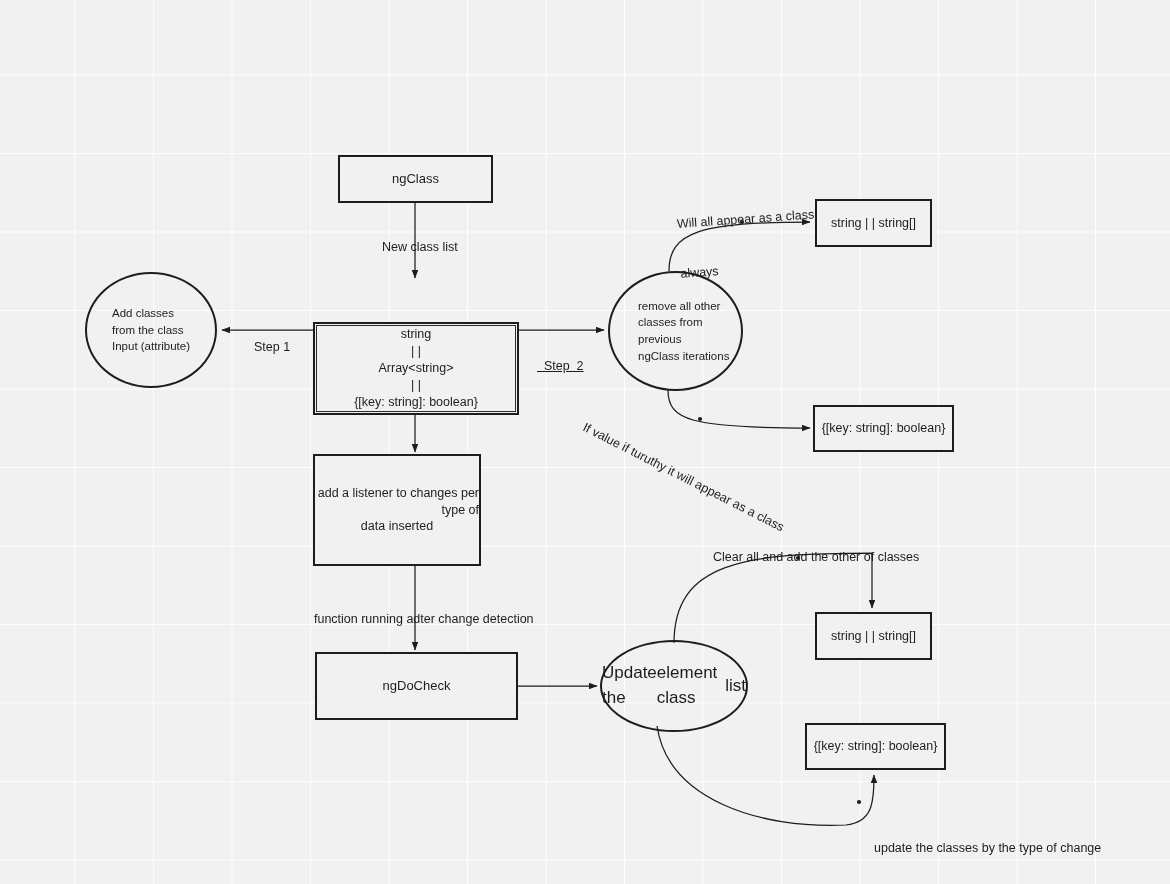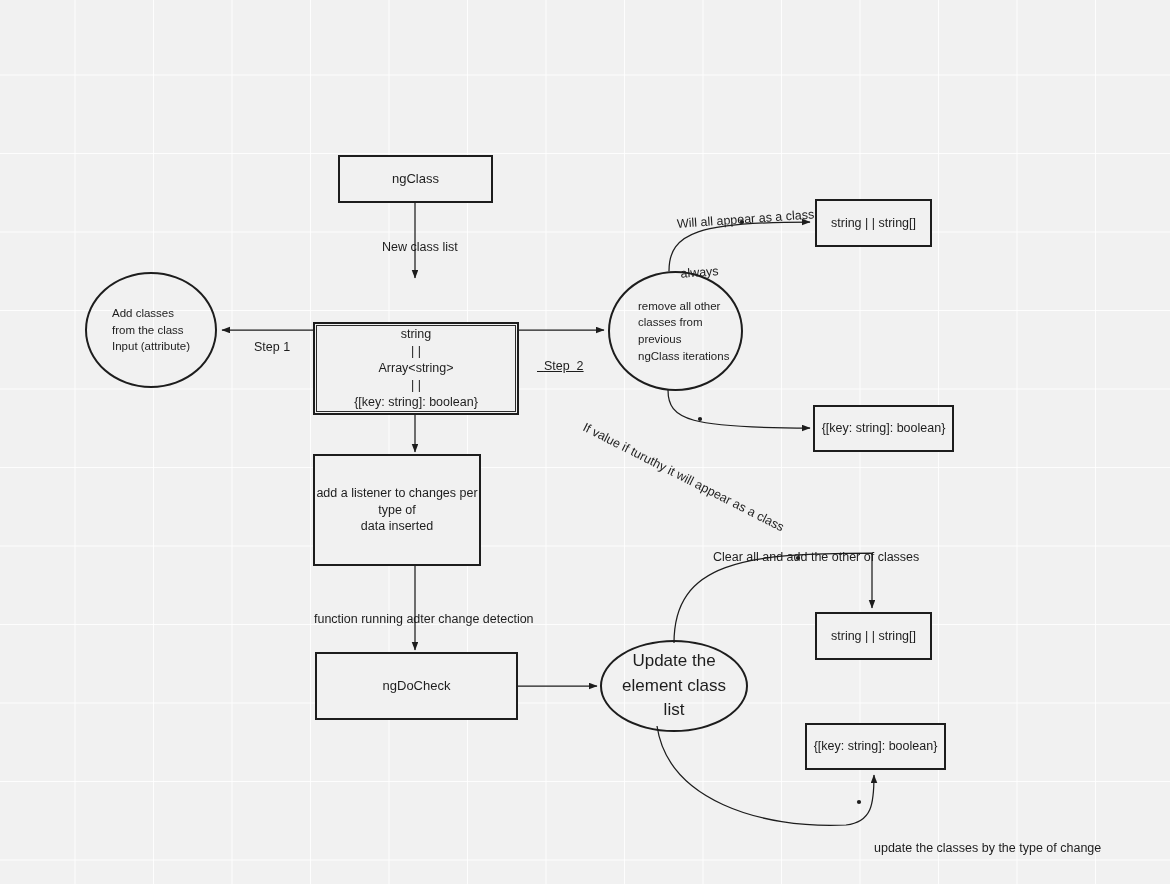--- a/index.html
+++ b/index.html
@@ -17,21 +17,21 @@
       linear-gradient(to bottom, rgba(255,255,255,.85) 1px, transparent 1px);
     background-size:78.5px 78.5px;
     background-position:-4px -4px;
     pointer-events:none;
   }
   #canvas{position:absolute;left:0;top:0;width:1170px;height:884px;}
   .node{position:absolute;box-sizing:border-box;display:flex;align-items:center;justify-content:center;}
   .box{
     border:2px solid #1d1d1d;
     background:#f1f1f1;
-    text-align:center;
+    text-align:right;
     line-height:1.35;
     color:#1d1d1d;
   }
   .box.dbl{box-shadow:inset 0 0 0 1px #f1f1f1, inset 0 0 0 2px #2b2b2b;margin-top:36px;}
   .circ{
     border:2px solid #1d1d1d;
     border-radius:50%;
     background:transparent;
     color:#1d1d1d;
     line-height:1.45;
@@ -123,21 +123,21 @@
 
 <div class="node box fs12" style="left:313px;top:454px;width:168px;height:112px;flex-direction:column;">
   <span>add a listener to changes per type of</span>
   <span>data inserted</span>
 </div>
 
 <div class="node box fs13" style="left:315px;top:652px;width:203px;height:68px;">
   <span>ngDoCheck</span>
 </div>
 
-<div class="node circ fs17" style="left:600px;top:640px;width:148px;height:92px;flex-direction:column;justify-content:center;">
+<div class="node circ fs17" style="left:600px;top:640px;width:148px;height:92px;flex-direction:row;justify-content:center;">
   <span>Update the</span>
   <span>element class</span>
   <span>list</span>
 </div>
 
 <div class="node box fs12" style="left:815px;top:612px;width:117px;height:48px;">
   <span>string | | string[]</span>
 </div>
 
 <div class="node box fs12" style="left:805px;top:723px;width:141px;height:47px;">

